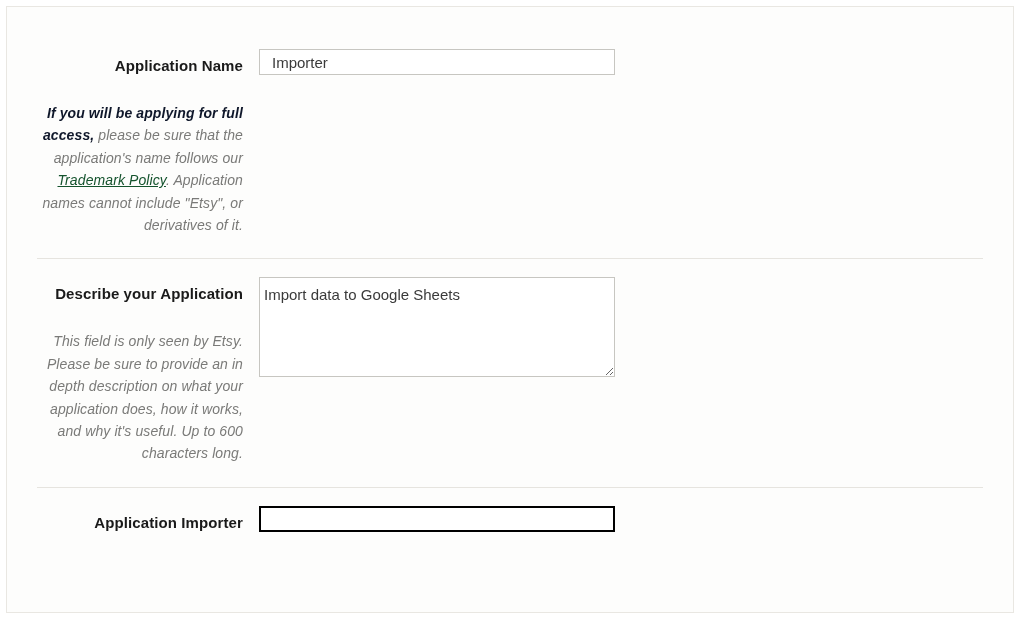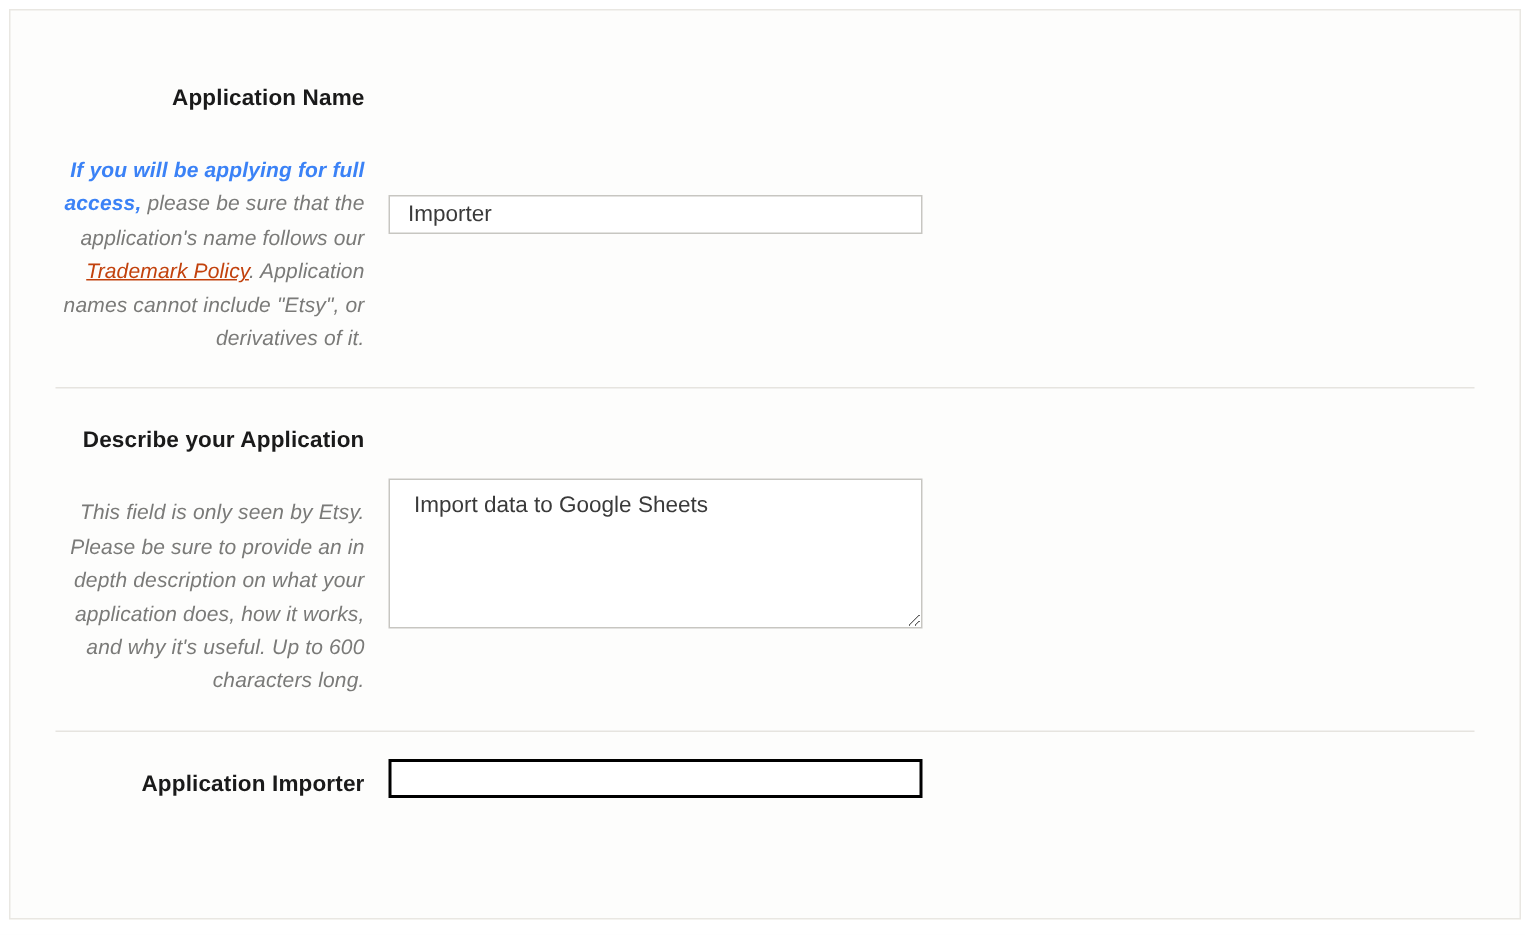--- a/index.html
+++ b/index.html
@@ -27,21 +27,21 @@
   .form-group {
     border-bottom: 1px solid #e6e4df;
     padding: 18px 0 22px 0;
   }
   .form-group.last {
     border-bottom: none;
     padding-bottom: 6px;
   }
   .row {
     display: flex;
-    align-items: center;
+    align-items: flex-start;
   }
   .label-col {
     width: 206px;
     flex: 0 0 206px;
     text-align: right;
     padding-right: 0px;
     padding-top: 8px;
   }
   .label-main {
     font-size: 15px;
@@ -53,24 +53,24 @@
     margin-top: 28px;
     font-size: 14px;
     font-style: italic;
     color: #7a7a78;
     line-height: 1.6;
     text-align: right;
     letter-spacing: 0.1px;
   }
   .label-help .bold {
     font-weight: 600;
-    color: #3b82f6;
+    color: #0f172a;
   }
   .label-help a {
-    color: #c2410c;
+    color: #14532d;
     font-style: italic;
   }
   .input-col {
     flex: 0 0 auto;
     padding-left: 16px;
   }
   input[type="text"].text-input {
     width: 356px;
     height: 26px;
     border: 1px solid #c7c6c1;
@@ -85,21 +85,21 @@
     border: 2px solid #000000;
     padding: 5px 11px;
   }
   textarea.text-area {
     width: 356px;
     height: 100px;
     border: 1px solid #c7c6c1;
     background: #ffffff;
     font-size: 15px;
     color: #3a3a3a;
-    padding: 8px 16px;
+    padding: 8px 4px;
     outline: none;
     font-family: inherit;
     resize: both;
   }
 </style>
 </head>
 <body>
 
 <div class="page">
   <div class="panel">

